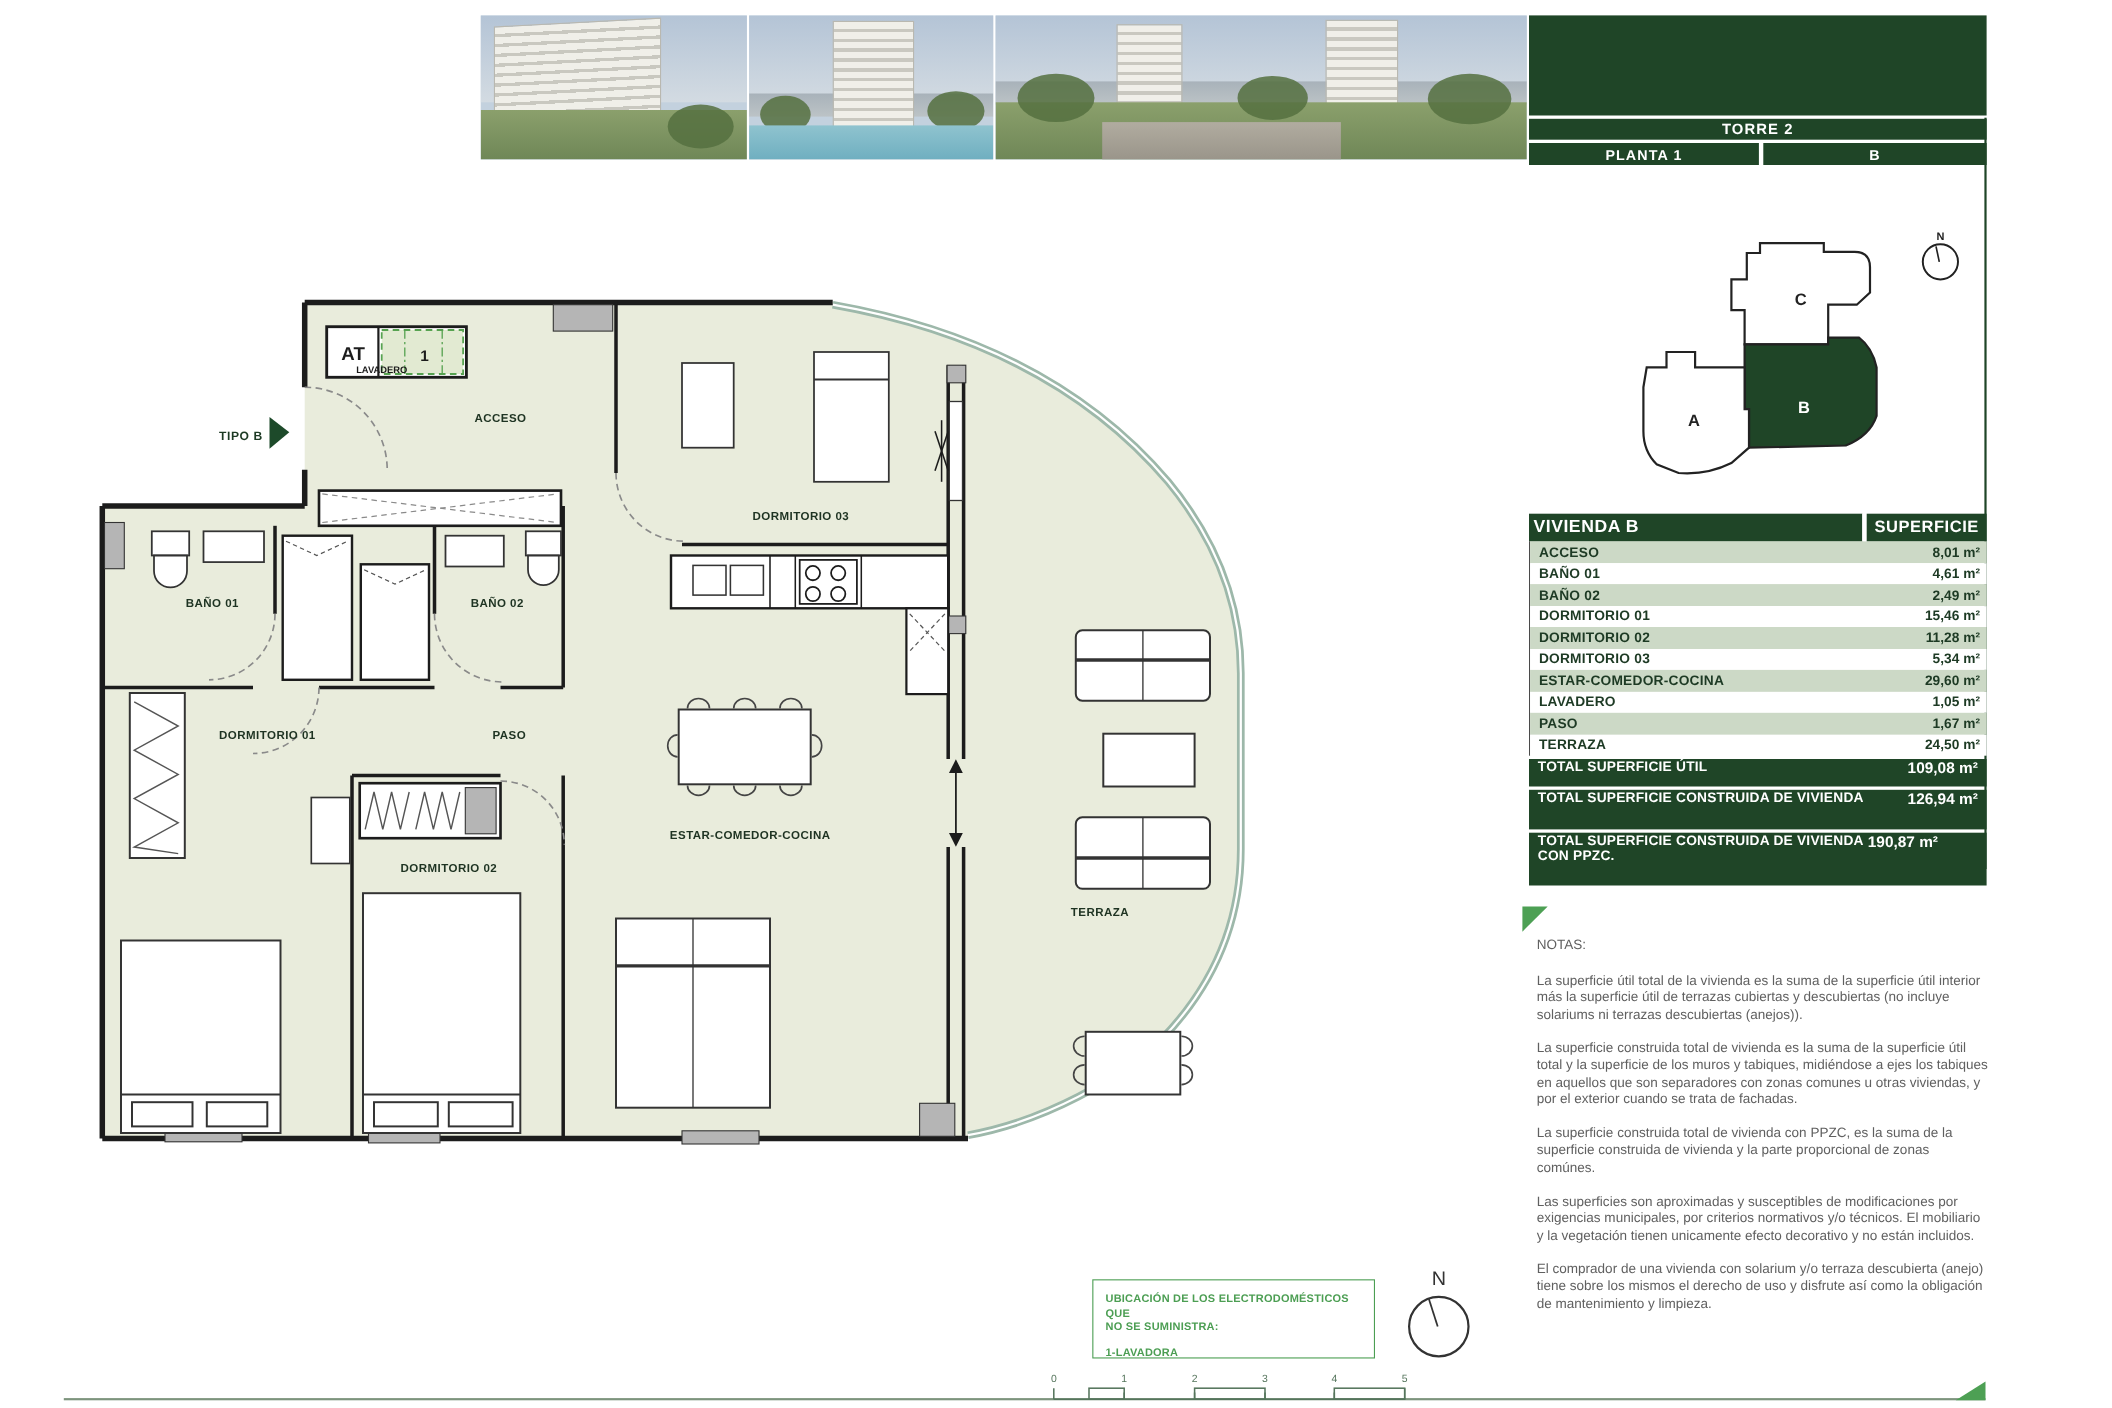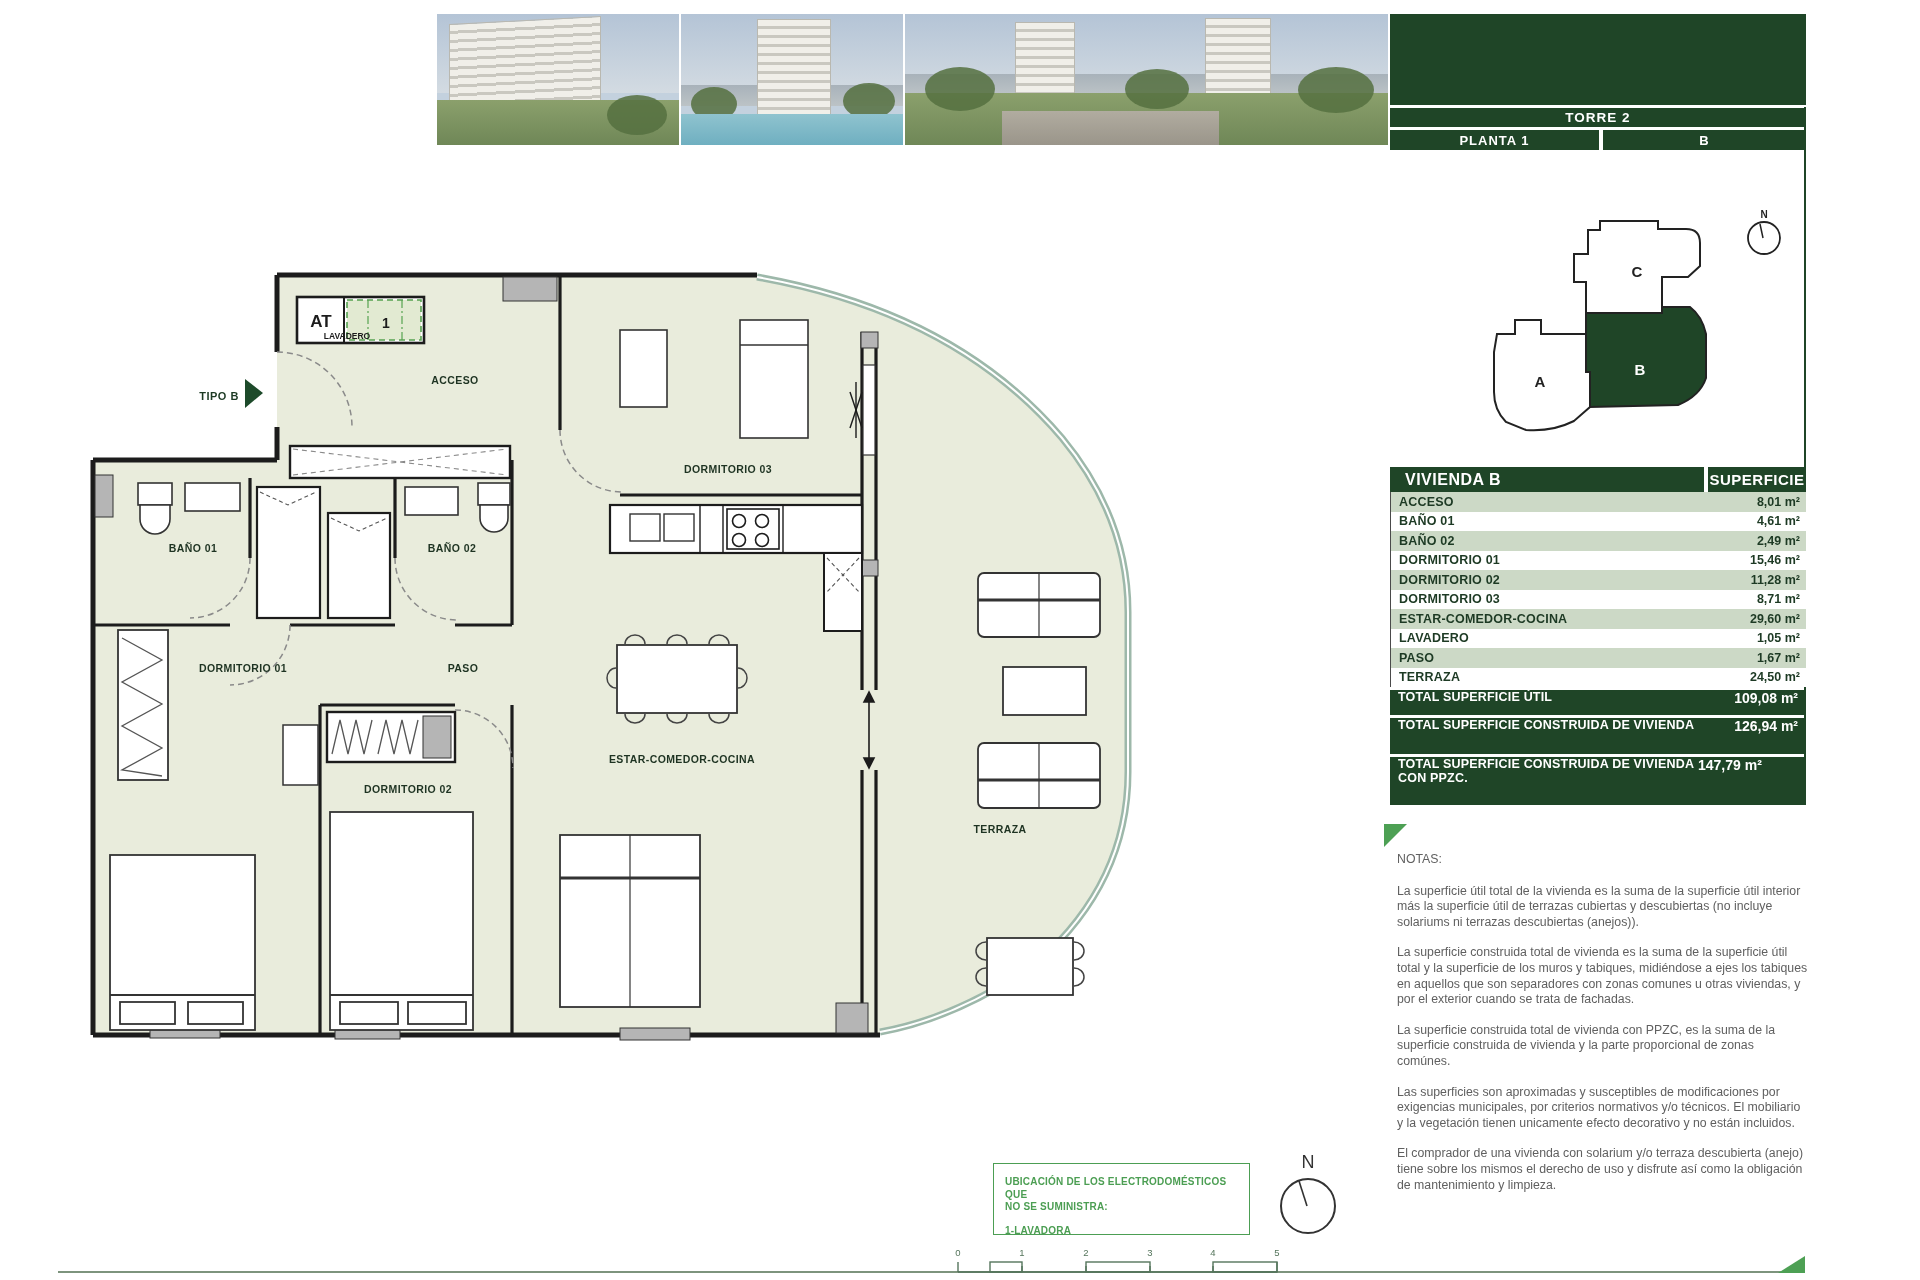--- a/index.html
+++ b/index.html
@@ -27,21 +27,21 @@
   
   .greenblock{background:#1f4527;}
   .bar{display:flex;align-items:center;justify-content:center;background:#1f4527;
        color:#fff;font-weight:bold;letter-spacing:1px;}
   .panel-right-line{position:absolute;width:2px;background:#1f4527;}
 
   
   .sup-table{position:absolute;left:1390px;top:467px;width:416px;}
   .sup-head{display:flex;height:25px;}
   .sup-head .l{width:299px;background:#1f4527;color:#fff;font-weight:bold;font-size:16px;
-     display:flex;align-items:center;padding-left:15px;letter-spacing:.5px;}
+     display:flex;align-items:center;padding-left:4px;letter-spacing:.5px;}
   .sup-head .gap{width:4px;background:#fff;}
   .sup-head .r{flex:1;background:#1f4527;color:#fff;font-weight:bold;font-size:15px;
      display:flex;align-items:center;justify-content:center;letter-spacing:.5px;}
   .sup-rows{border-left:1px solid #4a4a4a;}
   .sup-row{display:flex;height:19.5px;align-items:center;font-size:12.5px;font-weight:bold;
      color:#1d3a24;}
   .sup-row:nth-child(odd){background:#ccd9c6;}
   .sup-row:nth-child(even){background:#ffffff;}
   .sup-row .lbl{padding-left:8px;flex:1;letter-spacing:.2px;}
   .sup-row .val{padding-right:6px;text-align:right;}
@@ -147,21 +147,21 @@
       <div class="sup-row">
           <div class="lbl">DORMITORIO 01</div>
           <div class="val">15,46 m²</div>
         </div>
       <div class="sup-row">
           <div class="lbl">DORMITORIO 02</div>
           <div class="val">11,28 m²</div>
         </div>
       <div class="sup-row">
           <div class="lbl">DORMITORIO 03</div>
-          <div class="val">8,71 m²</div>
+          <div class="val">5,34 m²</div>
         </div>
       <div class="sup-row">
           <div class="lbl">ESTAR-COMEDOR-COCINA</div>
           <div class="val">29,60 m²</div>
         </div>
       <div class="sup-row">
           <div class="lbl">LAVADERO</div>
           <div class="val">1,05 m²</div>
         </div>
       <div class="sup-row">
@@ -176,21 +176,21 @@
     <div class="tot" style="height:25px;">
       <div class="lbl">TOTAL SUPERFICIE ÚTIL</div>
       <div class="val">109,08 m²</div>
     </div>
     <div class="tot" style="height:36px;">
       <div class="lbl">TOTAL SUPERFICIE CONSTRUIDA DE VIVIENDA</div>
       <div class="val">126,94 m²</div>
     </div>
     <div class="tot" style="height:48px;">
       <div class="lbl" style="max-width:300px;">TOTAL SUPERFICIE CONSTRUIDA DE VIVIENDA CON PPZC.</div>
-      <div class="val">147,79 m²</div>
+      <div class="val">190,87 m²</div>
     </div>
   </div>
 
   <div class="abs tri-tl" style="left:1384px;top:824px;"></div>
   <div class="notes">
     <p style="margin-bottom:16px;">NOTAS:</p>
     <p>La superficie útil total de la vivienda es la suma de la superficie útil interior más la superficie útil de terrazas cubiertas y descubiertas (no incluye solariums ni terrazas descubiertas (anejos)).</p>
     <p>La superficie construida total de vivienda es la suma de la superficie útil total y la superficie de los muros y tabiques, midiéndose a ejes los tabiques en aquellos que son separadores con zonas comunes u otras viviendas, y por el exterior cuando se trata de fachadas.</p>
     <p>La superficie construida total de vivienda con PPZC, es la suma de la superficie construida de vivienda y la parte proporcional de zonas comúnes.</p>
     <p>Las superficies son aproximadas y susceptibles de modificaciones por exigencias municipales, por criterios normativos y/o técnicos. El mobiliario y la vegetación tienen unicamente efecto decorativo y no están incluidos.</p>

